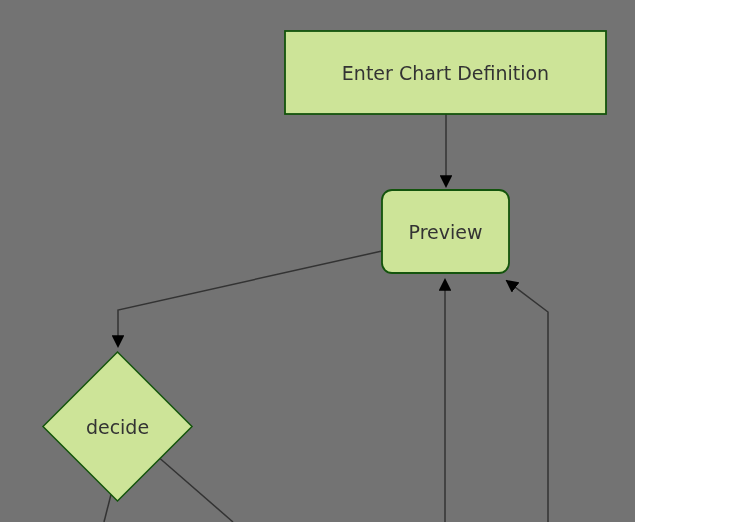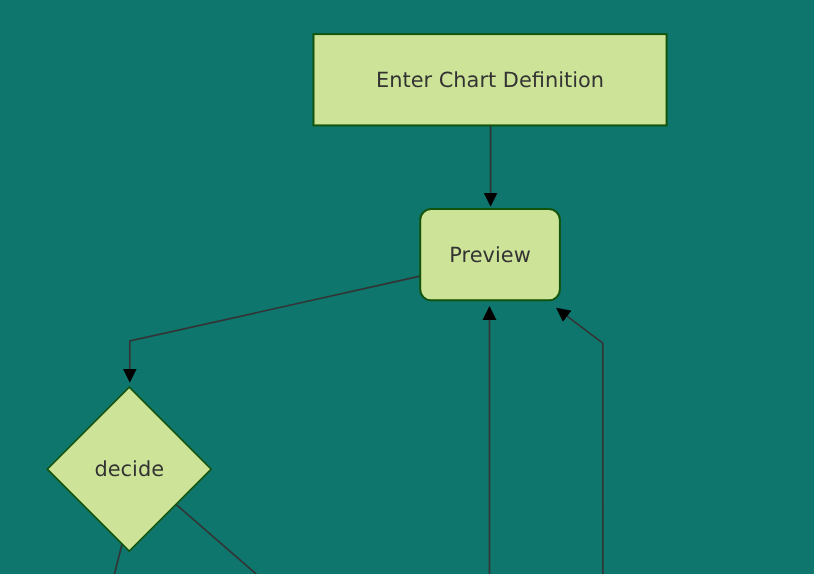--- a/index.html
+++ b/index.html
@@ -6,23 +6,23 @@
     margin: 0;
     padding: 0;
     width: 740px;
     height: 522px;
     background: #ffffff;
     overflow: hidden;
     font-family: "DejaVu Sans", "Liberation Sans", sans-serif;
   }
   .stage {
     position: relative;
-    width: 740px;
+    width: 635px;
     height: 522px;
-    background: #0f766e;
+    background: #737373;
   }
   svg { display: block; }
   .node-shape {
     fill: #cde498;
     stroke: #13540c;
     stroke-width: 1.8;
   }
   .edge-line {
     fill: none;
     stroke: #333333;

